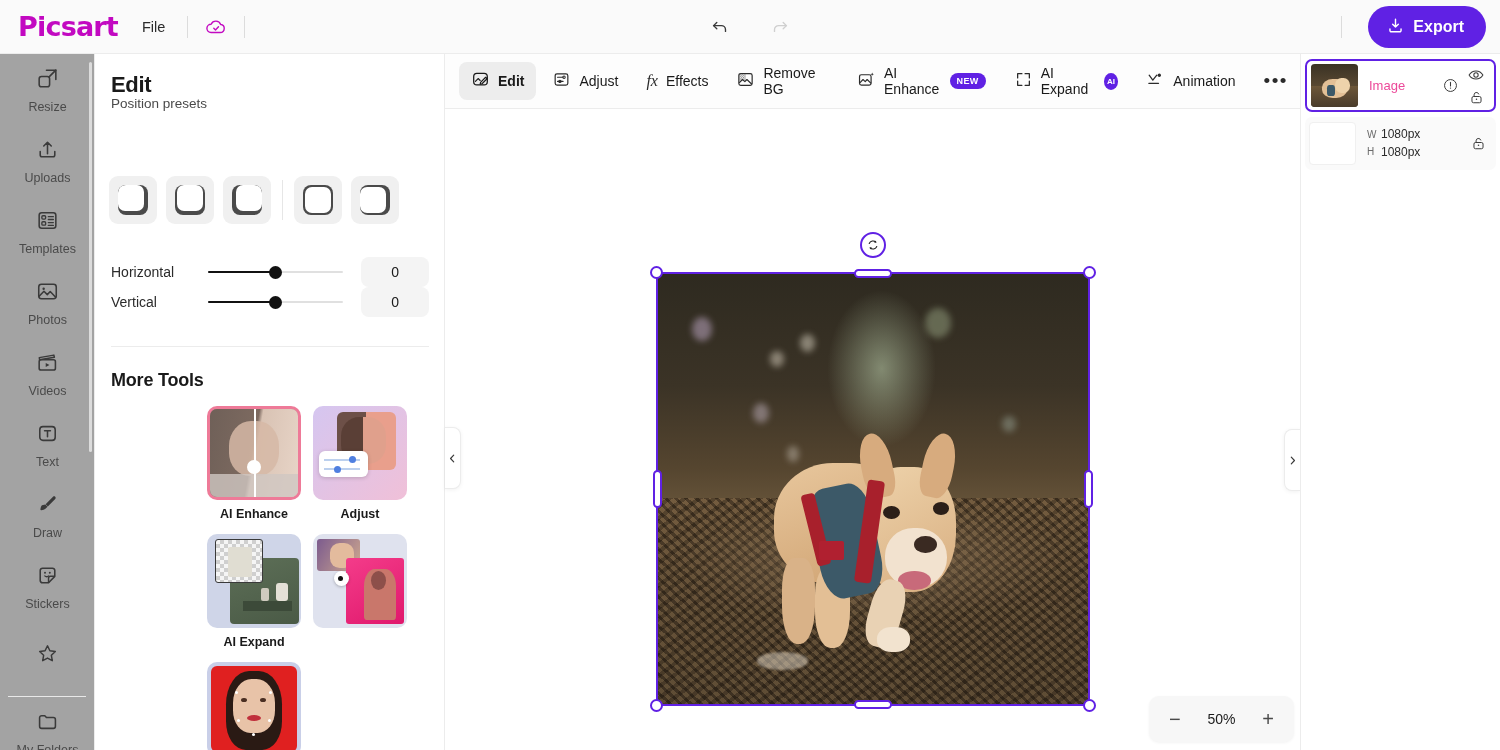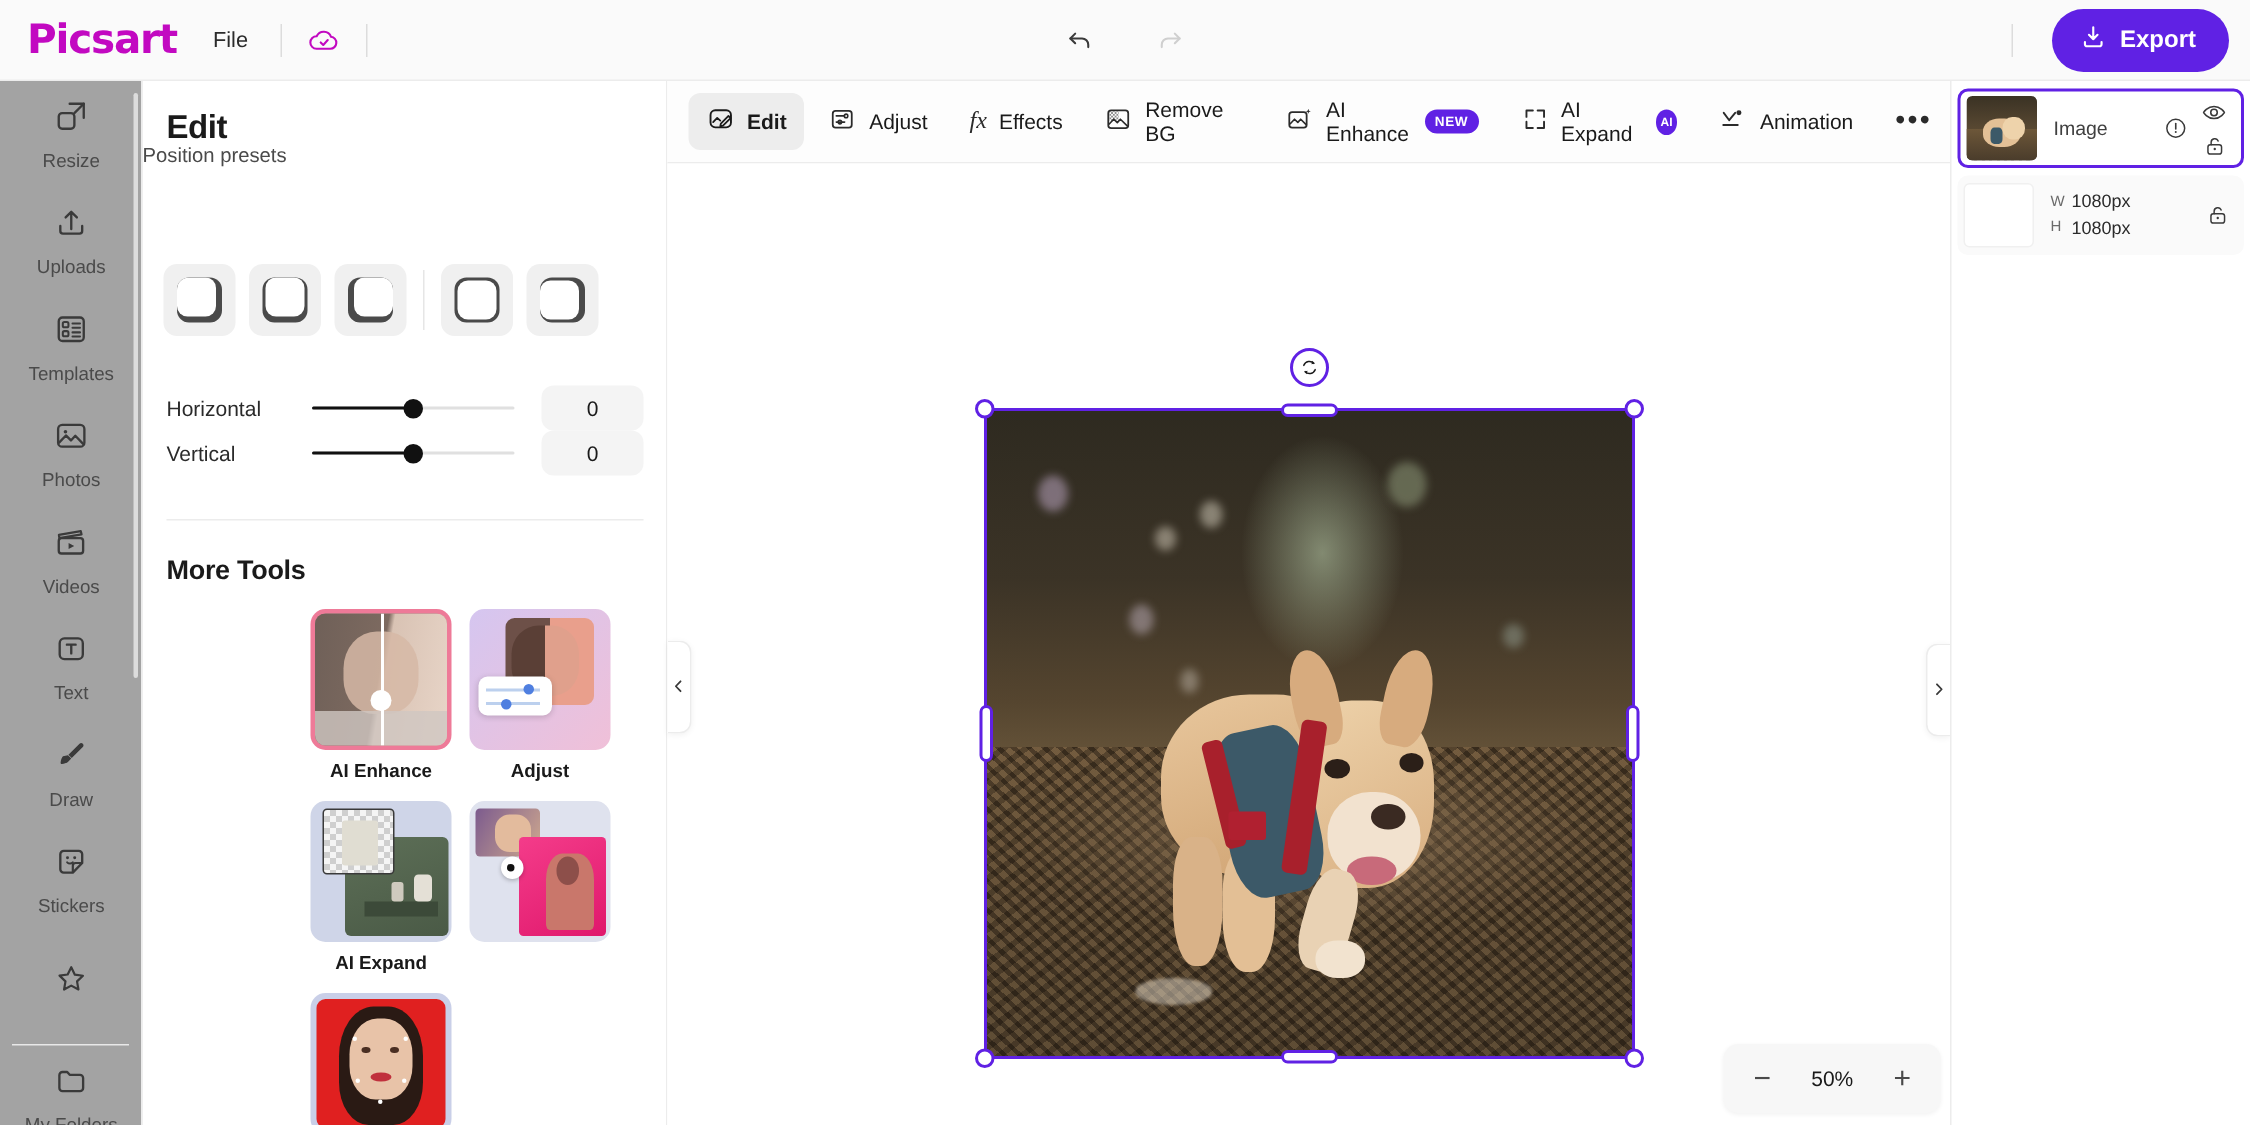--- a/index.html
+++ b/index.html
@@ -70,21 +70,21 @@
   
   #panel {
     position:absolute; left: 95px; top: 54px; width: 350px; height: 696px;
     background: #ffffff; border-right: 1px solid #ececec; overflow: hidden;
   }
   #panel-title {
     position:absolute; left: 16px; top: 18px;
     font-size: 22px; font-weight: 700; color: #1a1a1a; letter-spacing: -0.3px;
   }
   #panel-sub {
-    position:absolute; left: 0; top: 42px;
+    position:absolute; left: 16px; top: 42px;
     font-size: 13.5px; color: #4a4a4a;
   }
   #presets {
     position:absolute; left: 14px; top: 122px;
     display:flex; align-items:center; gap: 9px;
   }
   .preset {
     width: 48px; height: 48px; border-radius: 9px; background: #f0f0f0;
     display:flex; align-items:center; justify-content:center; cursor:pointer;
     position: relative;
@@ -212,21 +212,21 @@
   .layer-row {
     position:relative; margin: 5px 4px 0 4px; height: 53px;
     border-radius: 7px; display:flex; align-items:center; cursor:pointer;
     background:#fafafa;
   }
   .layer-row.selected { border: 2px solid #6021E4; background:#fff; }
   .layer-thumb {
     width: 47px; height: 43px; border-radius: 4px; margin-left: 4px; overflow:hidden;
     background:#fff; flex: none;
   }
-  .layer-name { margin-left: 11px; font-size: 13px; color: #404040; flex: 1; }
+  .layer-name { margin-left: 11px; font-size: 13px; color: #ec4899; flex: 1; }
   .layer-dims { margin-left: 11px; flex:1; }
   .dim-line { display:flex; align-items:center; gap: 7px; font-size: 12px; color:#2b2b2b; line-height:1.45;}
   .dim-line .k { font-size: 10px; color:#6a6a6a; width: 7px; }
   .layer-icons { display:flex; flex-direction:column; align-items:center; gap:5px; margin-right: 9px; }
   .li { cursor:pointer; display:flex; align-items:center; justify-content:center; }
 
   
   .forest {
     position:absolute; inset:0;
     background:

